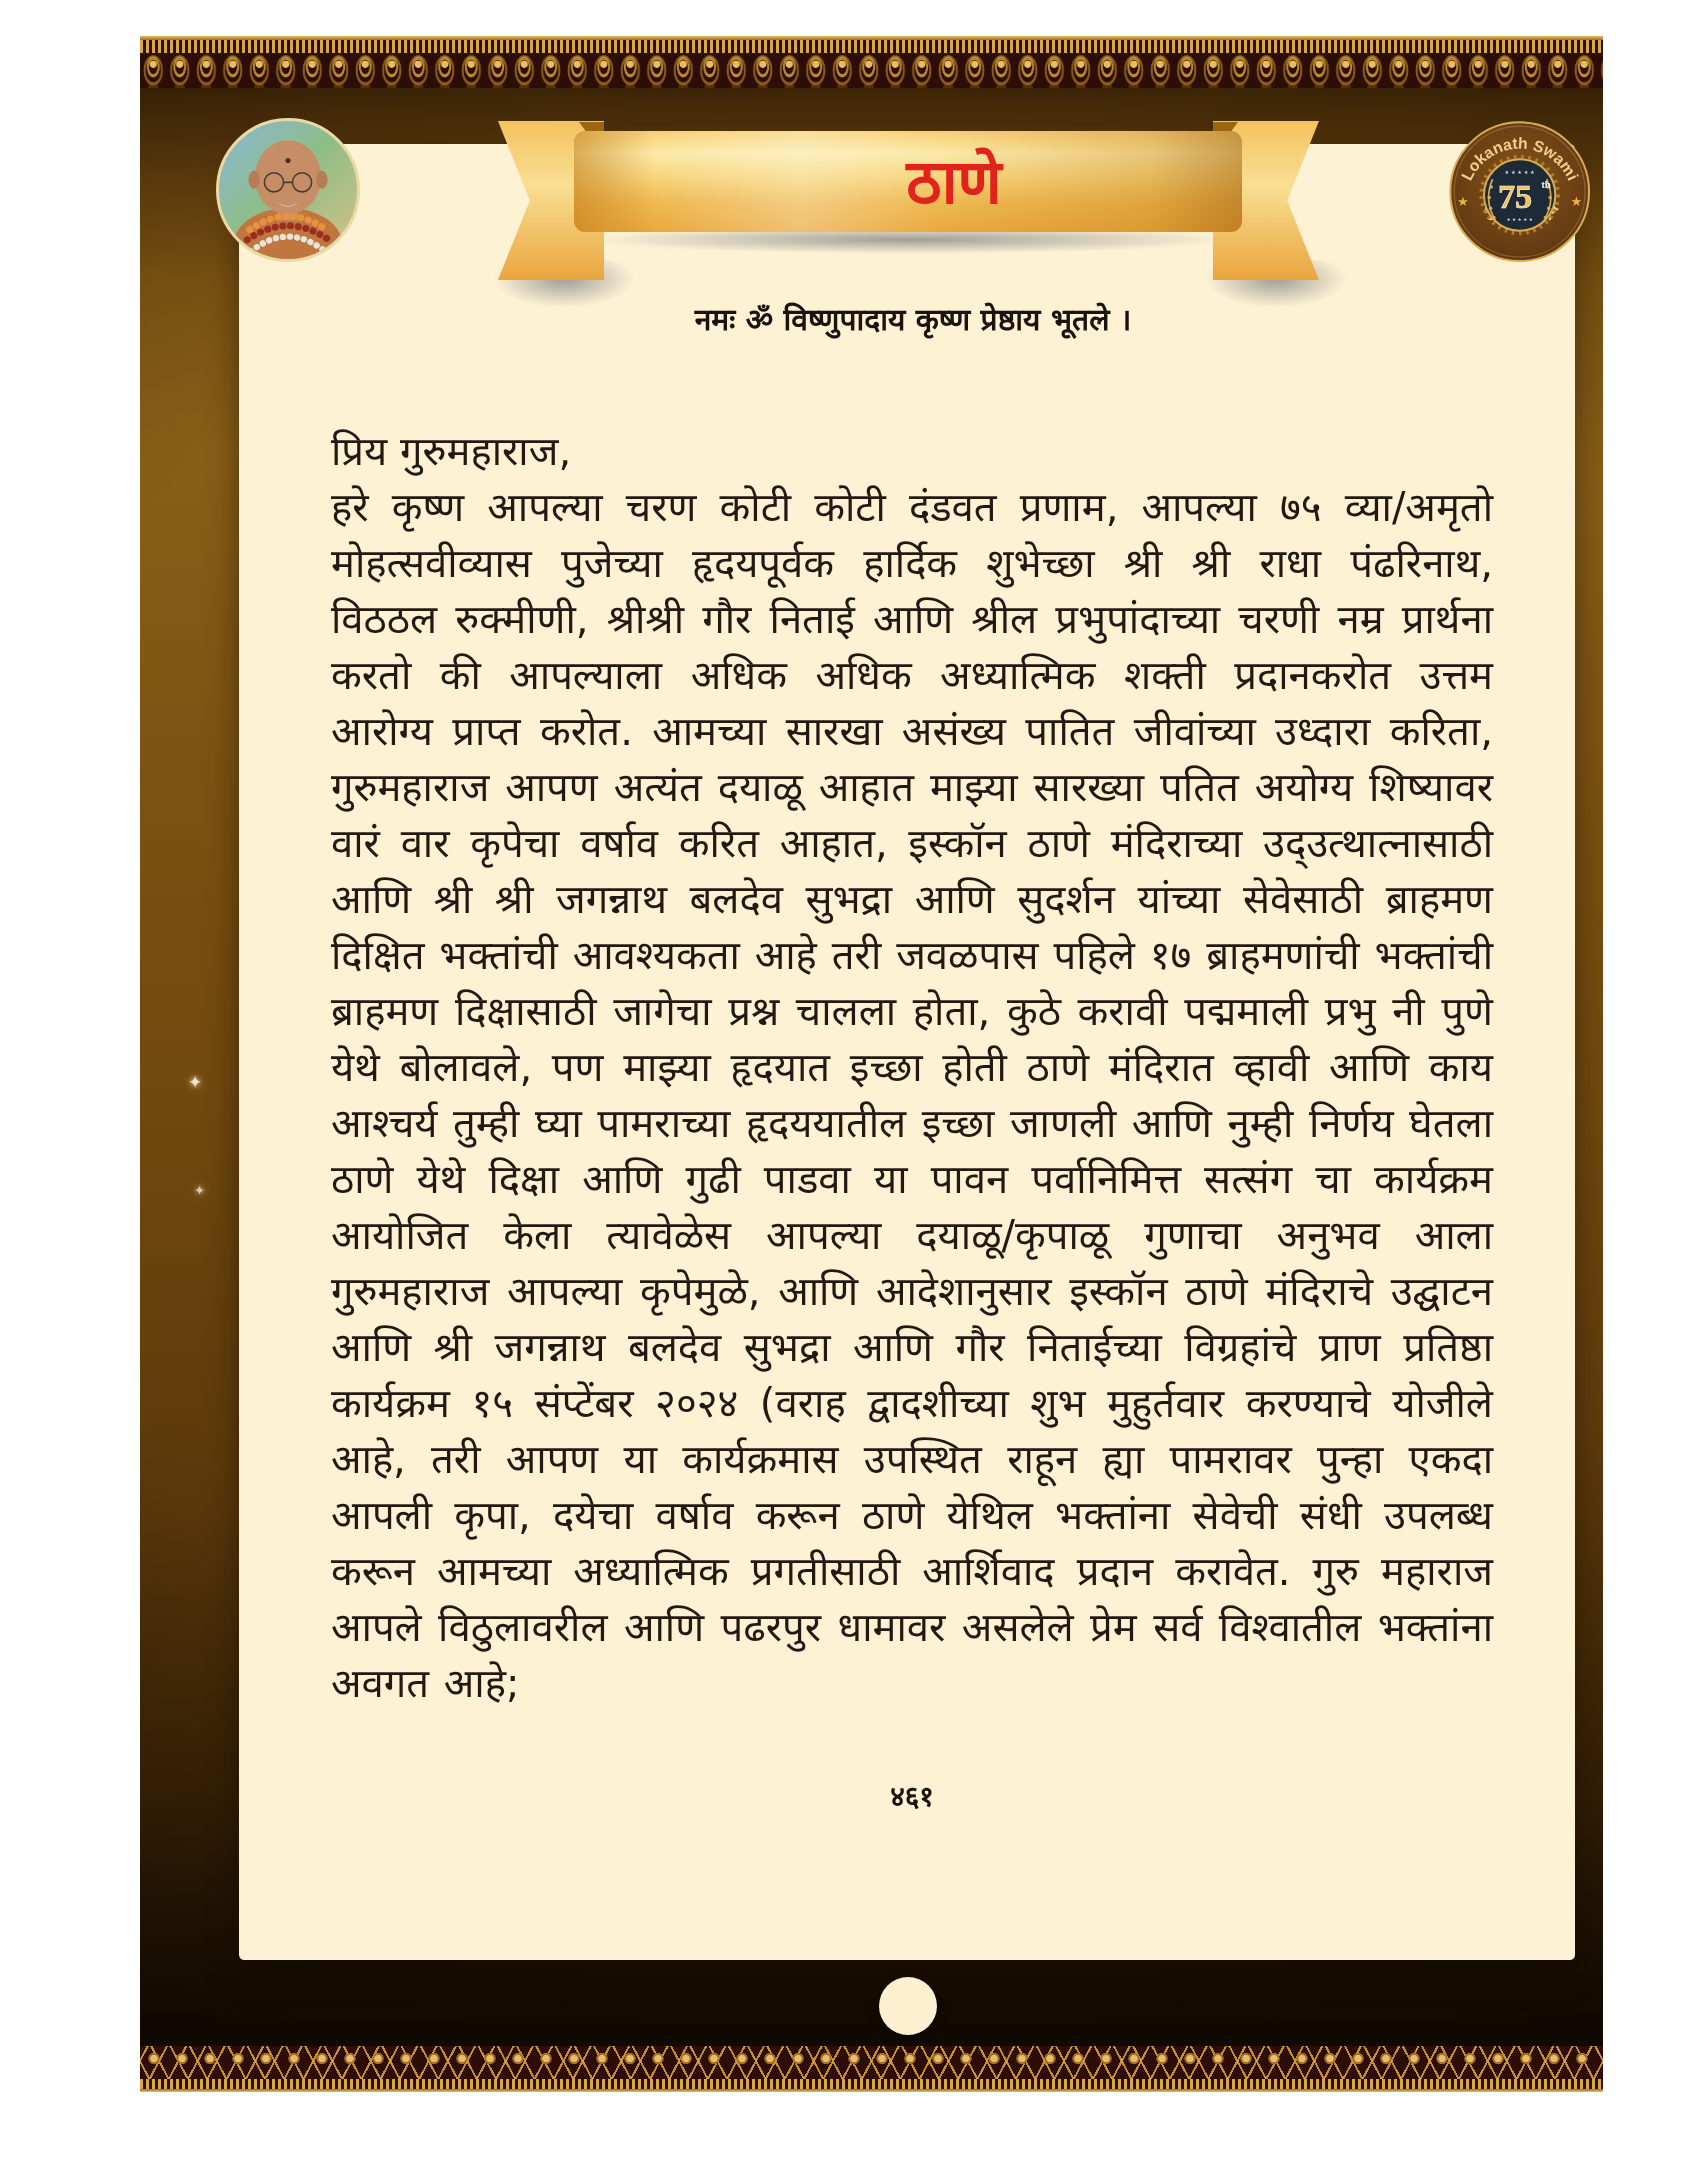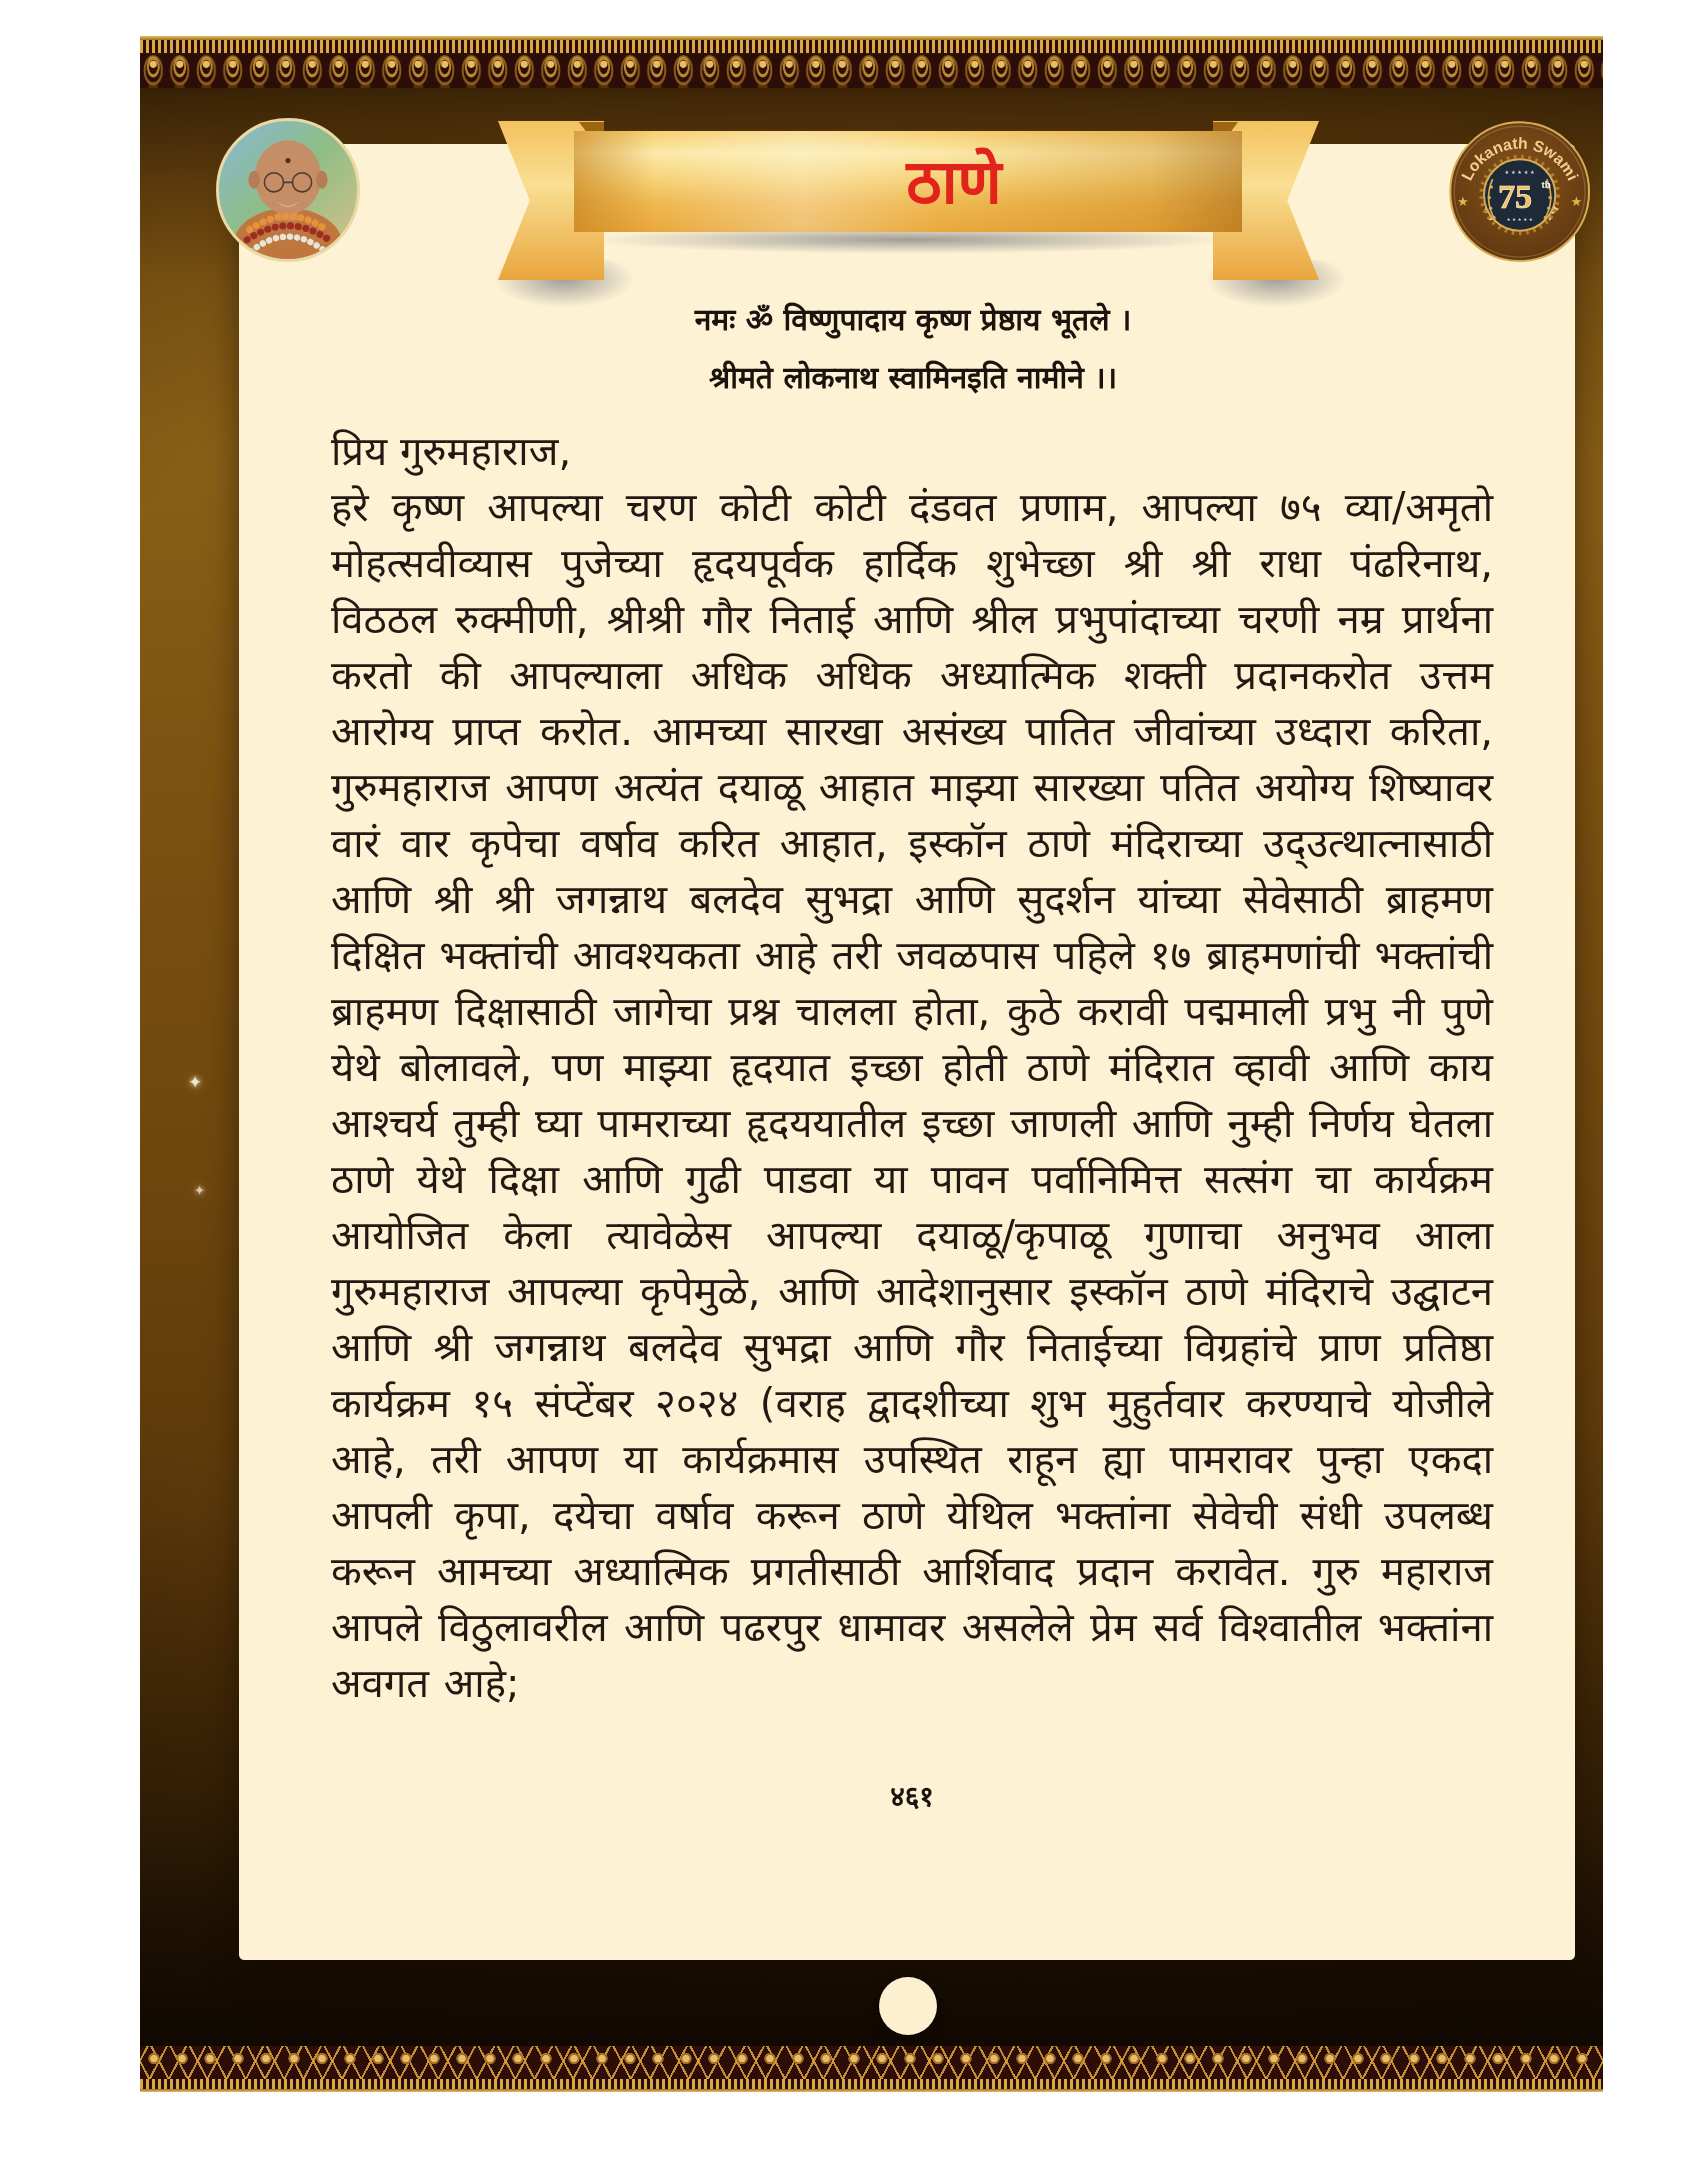--- a/index.html
+++ b/index.html
@@ -48,21 +48,21 @@
   .rs-left{left:493px;top:260px;width:142px;height:48px;}
   .rs-right{left:1205px;top:260px;width:142px;height:48px;}
   .rs-mid{left:586px;top:230px;width:648px;height:24px;}
   .tail{position:absolute;top:121px;width:106px;height:159px;z-index:6;
     background:linear-gradient(180deg,#f3c25f,#f9df92 40%,#eaa53e);}
   .tail-left{left:498px;clip-path:polygon(0 0,100% 0,100% 100%,0 100%,30% 50%);}
   .tail-right{left:1213px;clip-path:polygon(0 0,100% 0,70% 50%,100% 100%,0 100%);}
   .fold{position:absolute;top:122px;width:25px;height:34px;background:#9c6512;z-index:7;}
   .fold-left{left:579px;clip-path:polygon(0 0,100% 0,100% 100%);}
   .fold-right{left:1213px;clip-path:polygon(0 0,100% 0,0 100%);}
-  .band{position:absolute;left:574px;top:131px;width:668px;height:101px;border-radius:0;z-index:8;
+  .band{position:absolute;left:574px;top:131px;width:668px;height:101px;border-radius:11px;z-index:8;
     background:
       linear-gradient(90deg, rgba(190,120,20,.55) 0%, rgba(255,255,255,0) 12%, rgba(255,255,255,.28) 34%,
                       rgba(255,255,255,0) 55%, rgba(190,120,20,.30) 86%, rgba(160,95,10,.55) 100%),
       linear-gradient(180deg,#f7cf72 0%,#fbe9a8 22%,#f7d57c 45%,#efb952 70%,#e9a83d 100%);
     display:flex;align-items:center;justify-content:center;}
   .band-title{transform:translateX(46px);font-size:61px;font-weight:bold;color:#e2231b;
     font-family:"DejaVu Sans",sans-serif;line-height:1;}
 
   
   .avatar{position:absolute;left:216px;top:118px;width:144px;height:144px;border-radius:50%;
@@ -170,21 +170,20 @@
         <circle cx="146" cy="146" r="2.6" fill="#d9ad55"></circle>
       <text x="107" y="80" font-size="8" fill="#cfd8e2" text-anchor="middle">★ ★ ★ ★ ★</text>
       <text x="107" y="152" font-size="7" fill="#cfd8e2" text-anchor="middle">★ ★ ★ ★ ★</text>
       <text x="100" y="131" font-family="Liberation Serif, serif" font-size="52" font-weight="bold" fill="#f1bf5e" stroke="#fdf4d8" stroke-width="1" text-anchor="middle">75</text>
       <text x="140" y="102" font-family="Liberation Sans, sans-serif" font-size="15" font-weight="bold" fill="#ffffff">th</text>
     </svg>
   </div>
 
   <div class="invocation">
     <div>नमः ॐ विष्णुपादाय कृष्ण प्रेष्ठाय भूतले ।</div>
-    <div>श्रीमते लोकनाथ स्वामिनइति नामीने ।।</div>
   </div>
 
   <div class="letter">
     <div class="salutation">प्रिय गुरुमहाराज,</div>
     <div class="body">हरे कृष्ण आपल्या चरण कोटी कोटी दंडवत प्रणाम, आपल्या ७५ व्या/अमृतो मोहत्सवीव्यास पुजेच्या हृदयपूर्वक हार्दिक शुभेच्छा श्री श्री राधा पंढरिनाथ, विठठल रुक्मीणी, श्रीश्री गौर निताई आणि श्रील प्रभुपांदाच्या चरणी नम्र प्रार्थना करतो की आपल्याला अधिक अधिक अध्यात्मिक शक्ती प्रदानकरोत उत्तम आरोग्य प्राप्त करोत. आमच्या सारखा असंख्य पातित जीवांच्या उध्दारा करिता, गुरुमहाराज आपण अत्यंत दयाळू आहात माझ्या सारख्या पतित अयोग्य शिष्यावर वारं वार  कृपेचा वर्षाव करित आहात,  इस्कॉन ठाणे मंदिराच्या उद्उत्थात्नासाठी आणि श्री श्री जगन्नाथ  बलदेव सुभद्रा आणि सुदर्शन यांच्या सेवेसाठी ब्राहमण दिक्षित भक्तांची आवश्यकता आहे तरी जवळपास पहिले १७ ब्राहमणांची भक्तांची ब्राहमण दिक्षासाठी जागेचा प्रश्न चालला होता, कुठे करावी पद्ममाली प्रभु नी पुणे येथे बोलावले, पण माझ्या हृदयात इच्छा होती ठाणे मंदिरात व्हावी आणि काय आश्चर्य तुम्ही घ्या पामराच्या हृदययातील इच्छा जाणली आणि नुम्ही निर्णय घेतला ठाणे येथे दिक्षा आणि गुढी पाडवा या पावन पर्वानिमित्त सत्संग चा कार्यक्रम आयोजित केला त्यावेळेस आपल्या दयाळू/कृपाळू गुणाचा अनुभव आला गुरुमहाराज आपल्या कृपेमुळे, आणि आदेशानुसार इस्कॉन ठाणे मंदिराचे उद्घाटन आणि श्री जगन्नाथ बलदेव सुभद्रा आणि गौर निताईच्या विग्रहांचे प्राण प्रतिष्ठा कार्यक्रम १५ संप्टेंबर २०२४ (वराह द्वादशीच्या शुभ मुहुर्तवार करण्याचे योजीले आहे, तरी आपण या कार्यक्रमास उपस्थित राहून ह्या पामरावर पुन्हा एकदा आपली कृपा, दयेचा वर्षाव करून ठाणे येथिल भक्तांना सेवेची संधी उपलब्ध करून आमच्या अध्यात्मिक प्रगतीसाठी आर्शिवाद प्रदान करावेत. गुरु महाराज आपले विठुलावरील आणि पढरपुर धामावर असलेले प्रेम सर्व विश्वातील भक्तांना अवगत आहे;</div>
   </div>
 
   <div class="page-number">४६१</div>
 
   <div class="bottom-circle"></div>

